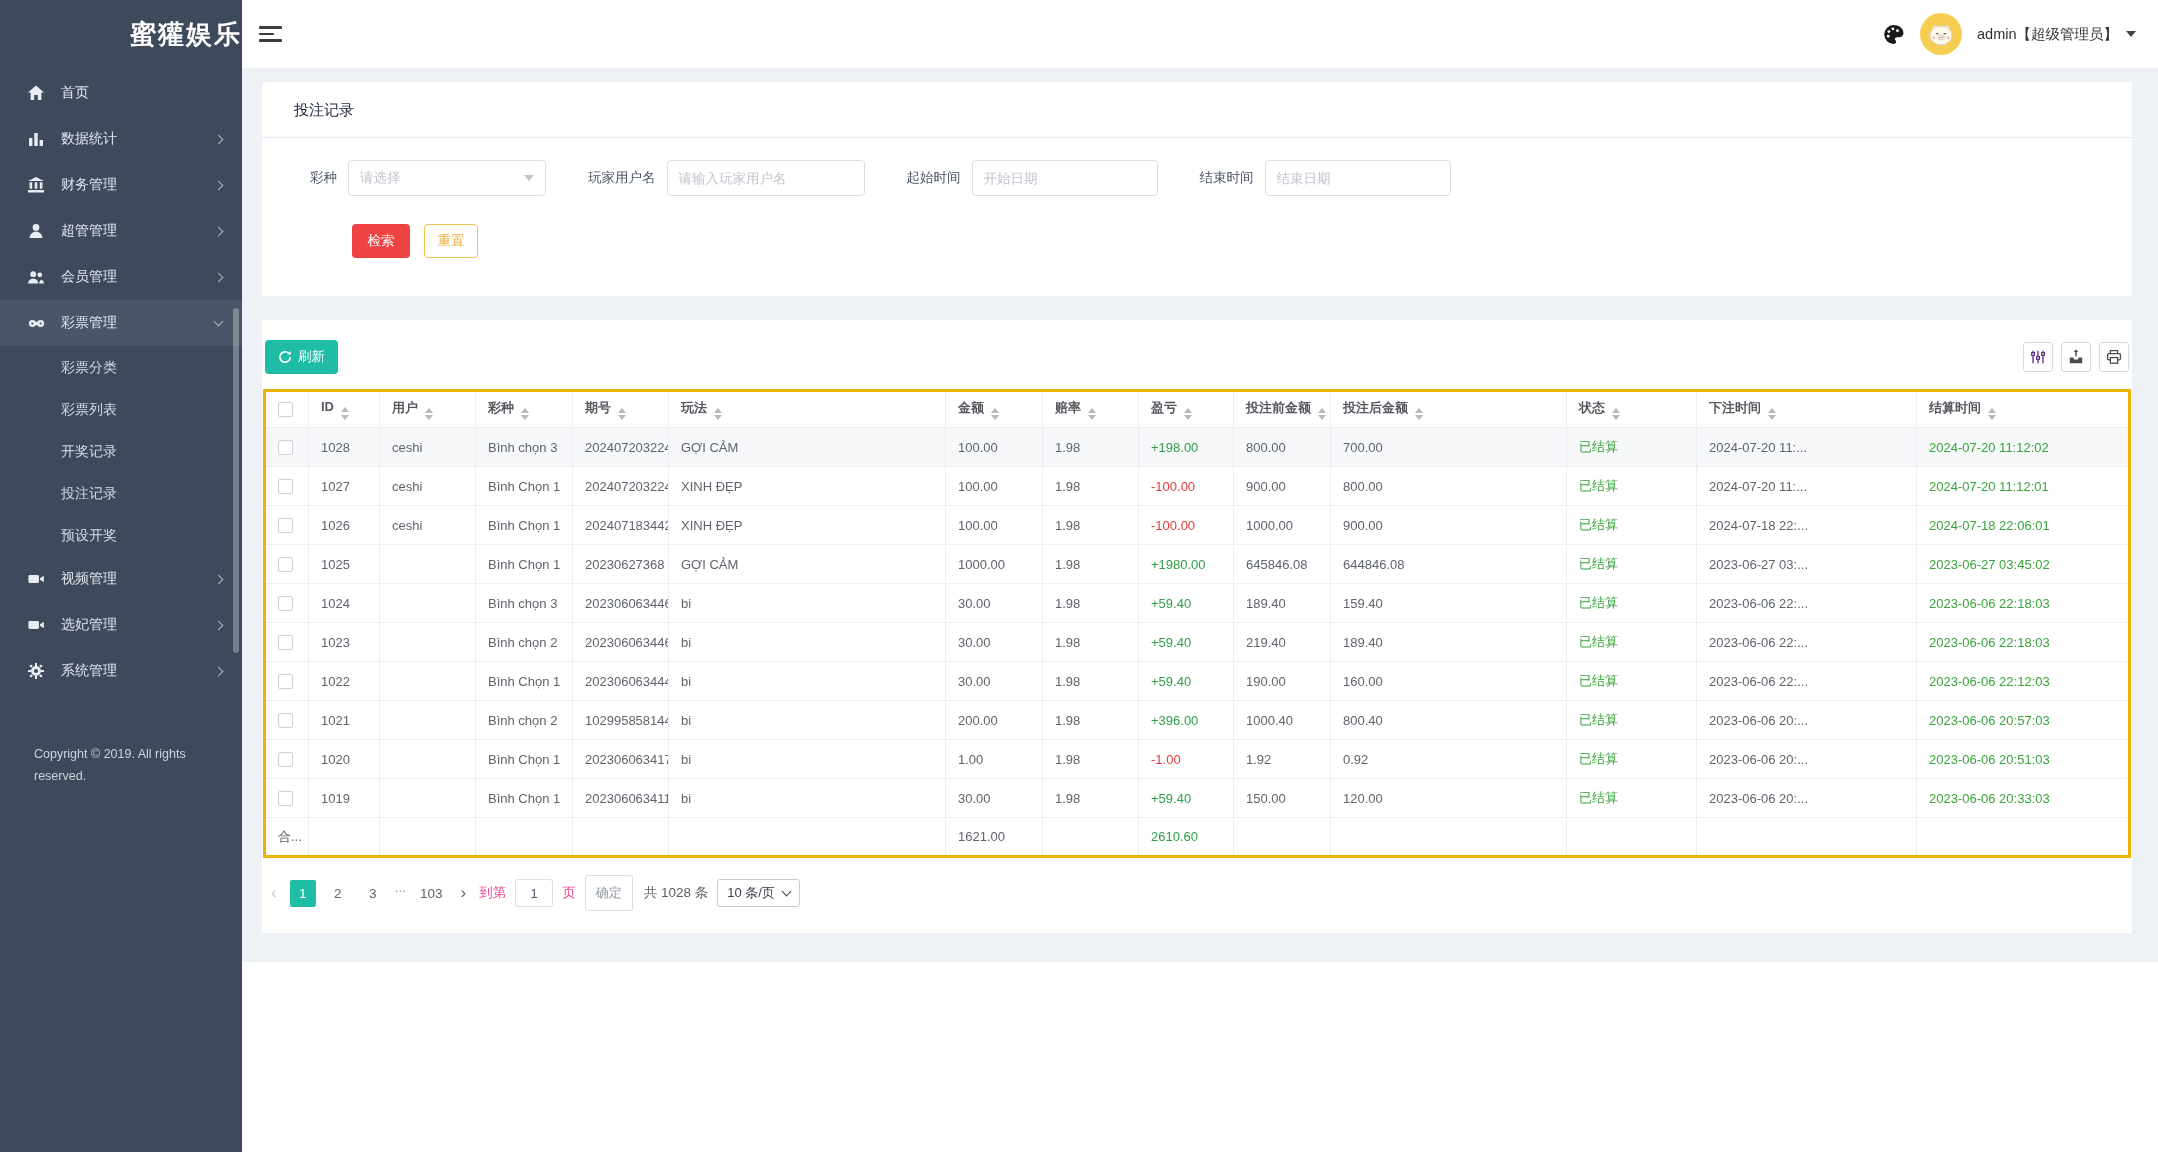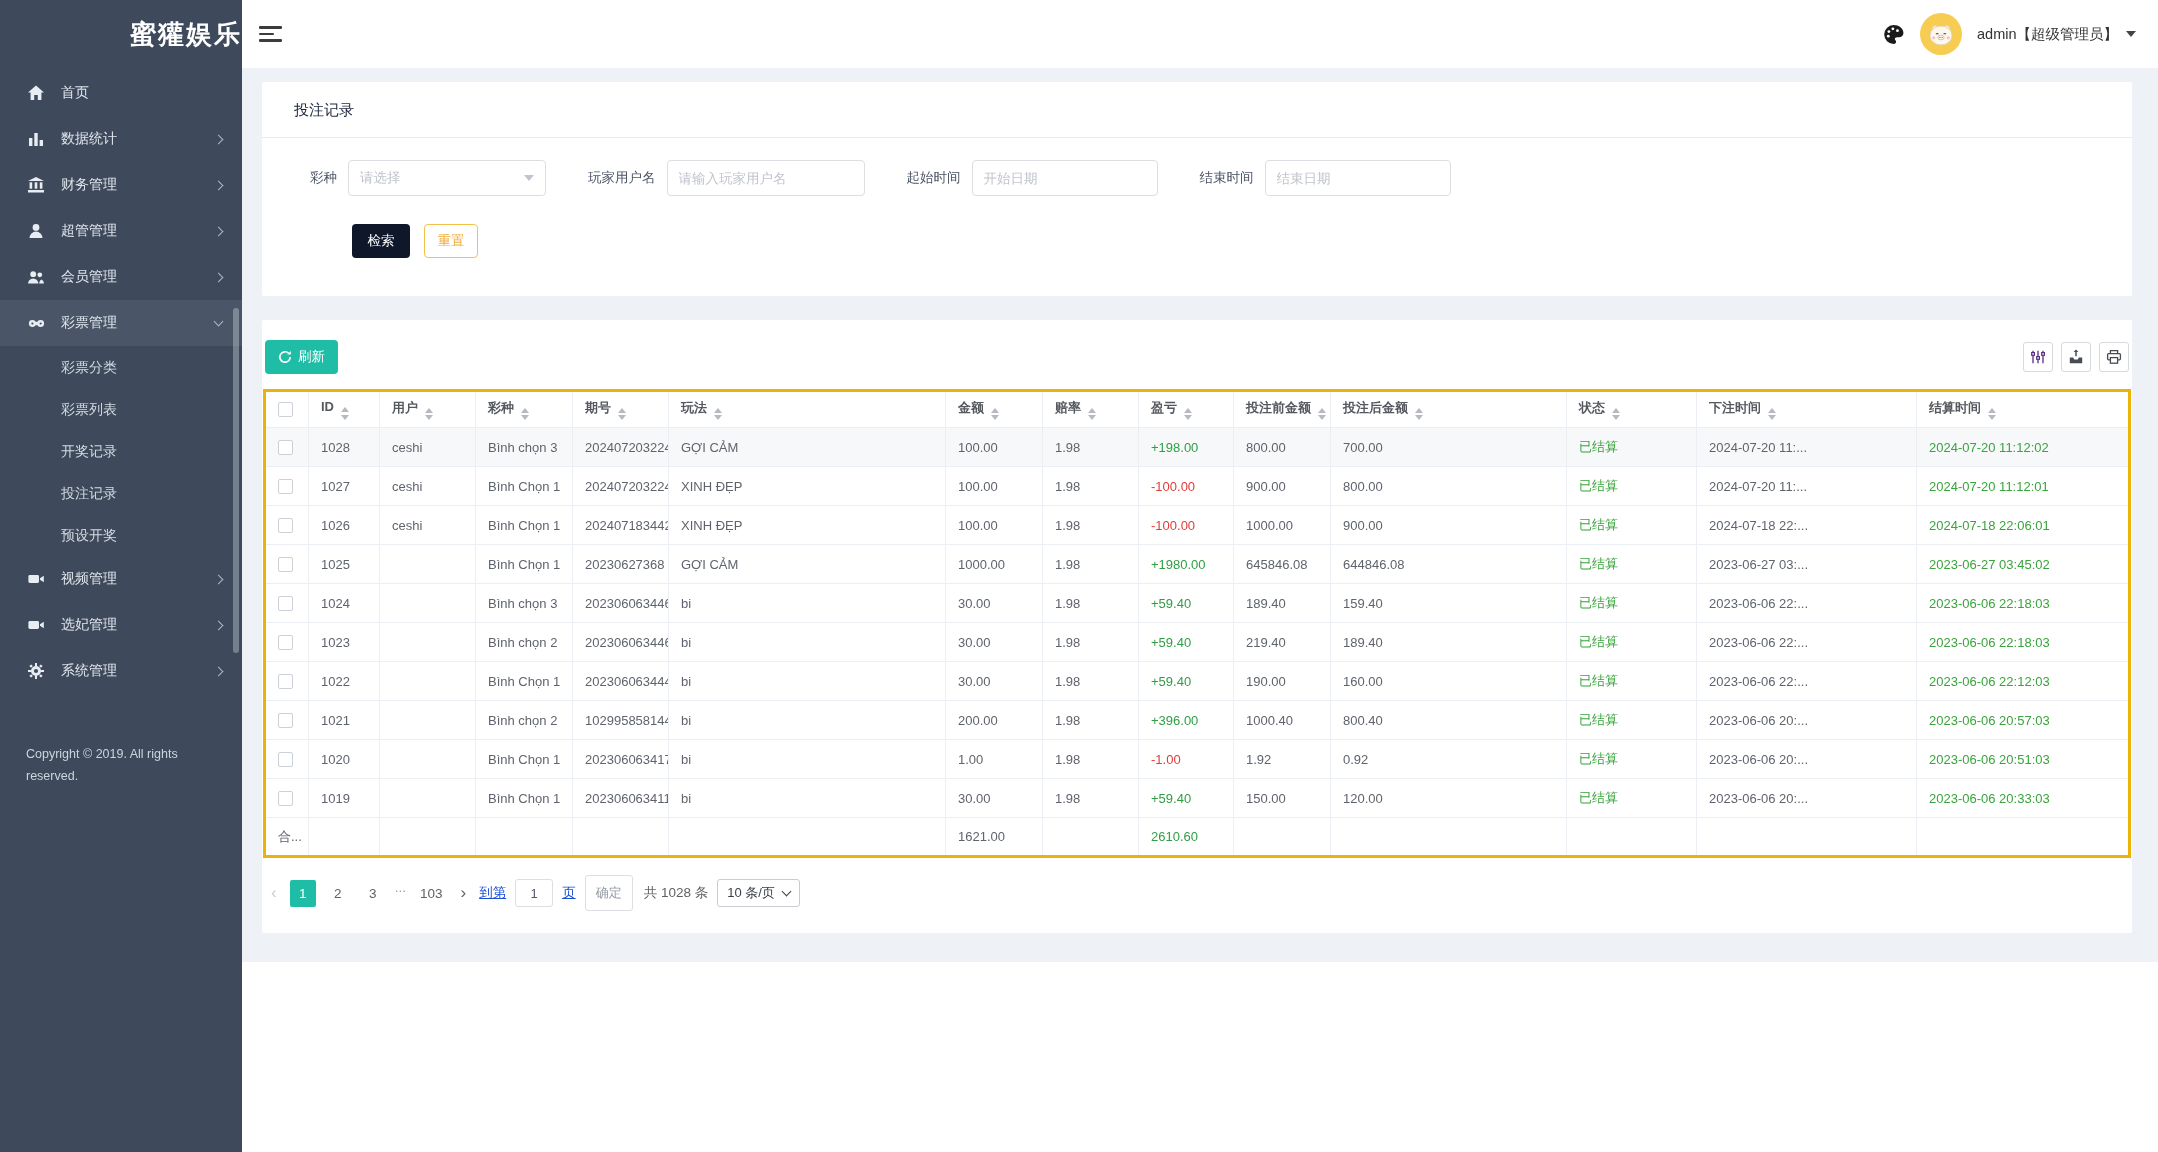--- a/index.html
+++ b/index.html
@@ -30,21 +30,21 @@
     width: 7px; height: 7px; border-right: 1.7px solid #aeb7c2;
     border-bottom: 1.7px solid #aeb7c2; transform: rotate(-45deg);
     margin-right: 4px; transition: transform .2s;
   }
   .menu-item.expanded .chev { transform: rotate(45deg); margin-top: -4px; }
   .submenu-item {
     height: 42px; line-height: 42px; padding-left: 61px; font-size: 14px;
     color: #d3dae1; cursor: pointer;
   }
   .copyright {
-    position: absolute; top: 744px; left: 26px; right: 30px;
+    position: absolute; top: 744px; left: 34px; right: 30px;
     font-size: 12.5px; color: #ccd4dc; line-height: 1.75;
   }
   .scroll-thumb {
     position: absolute; right: 3px; top: 308px; width: 6px; height: 345px;
     background: rgba(220,228,236,.35); border-radius: 3px;
   }
   
   .topbar {
     position: absolute; left: 242px; top: 0; right: 0; height: 68px;
     background: #fff; display: flex; align-items: center; padding: 0 22px 0 17px;
@@ -82,21 +82,21 @@
     border-right: 5px solid transparent; border-top: 6px solid #c0c4cc; }
   .text-input {
     height: 36px; border: 1px solid #dcdee2; border-radius: 4px; background: #fff;
     font-size: 13.5px; color: #515a6e; padding: 0 11px; outline: none; width: 198px;
   }
   .text-input.date { width: 186px; }
   .text-input::placeholder { color: #c0c4cc; opacity: 1; }
   .btn-row { padding: 28px 0 38px 90px; display: flex; gap: 14px; }
   .btn { border: none; border-radius: 4px; font-size: 13.5px; cursor: pointer;
     font-family: inherit; display: inline-flex; align-items: center; justify-content: center; }
-  .btn-search { background: #0f172a; color: #fff; width: 58px; height: 34px; }
+  .btn-search { background: #ef4444; color: #fff; width: 58px; height: 34px; }
   .btn-reset { background: #fff; color: #f0ad3e; border: 1px solid #f3c24c; width: 54px; height: 34px; }
   
   .table-card { padding: 20px 1px 16px; }
   .toolbar { display: flex; align-items: center; margin-bottom: 15px; padding: 0 2px; }
   .btn-refresh { background: #1fbda6; color: #fff; height: 34px; padding: 0 13px; gap: 6px; }
   .tool-icons { margin-left: auto; display: flex; gap: 8px; }
   .tool-btn { width: 30px; height: 30px; border: 1px solid #d6dade; border-radius: 3px;
     background: #fff; display: flex; align-items: center; justify-content: center; cursor: pointer; }
   table { width: 100%; border-collapse: collapse; table-layout: fixed; font-size: 13px;
     color: #5f646c; border: 3px solid #eab308; }
@@ -115,21 +115,21 @@
   .status-settled, .settle-time { color: #3aa43c; }
   tfoot td { color: #5f646c; }
   
   .pagination { display: flex; align-items: center; gap: 9px; padding: 17px 4px 6px; font-size: 13.5px; color: #606266; }
   .pg-arrow { color: #c8ccd2; font-size: 17px; padding: 0 4px; cursor: default; }
   .pg-arrow.next { color: #606266; cursor: pointer; }
   .pg-btn { min-width: 26px; height: 27px; display: inline-flex; align-items: center; justify-content: center;
     padding: 0 5px; cursor: pointer; border-radius: 2px; color: #606266; }
   .pg-btn.active { background: #1fbda6; color: #fff; }
   .pg-ellipsis { color: #9aa0a8; }
-  .pg-goto-label, .pg-unit { color: #1d4ed8; text-decoration: underline; }
+  .pg-goto-label, .pg-unit { color: #ec4899; }
   .goto-input { width: 38px; height: 28px; border: 1px solid #dcdee2; border-radius: 3px;
     text-align: center; font-size: 13px; color: #515a6e; outline: none; font-family: inherit; }
   .btn-confirm { height: 36px; padding: 0 10px; border: 1px solid #dcdee2; background: #fff;
     color: #949aa4; border-radius: 3px; font-size: 13px; }
   .total-count { margin-left: 2px; color: #606266; }
   .size-select { height: 28px; border: 1px solid #c8ccd2; border-radius: 3px; background: #fff;
     display: flex; align-items: center; gap: 8px; padding: 0 9px; font-size: 13px; color: #3a3f46; cursor: pointer; }
   .size-caret { width: 7px; height: 7px; border-right: 1.7px solid #3a3f46;
     border-bottom: 1.7px solid #3a3f46; transform: rotate(45deg); margin-top: -3px; }
 </style>

